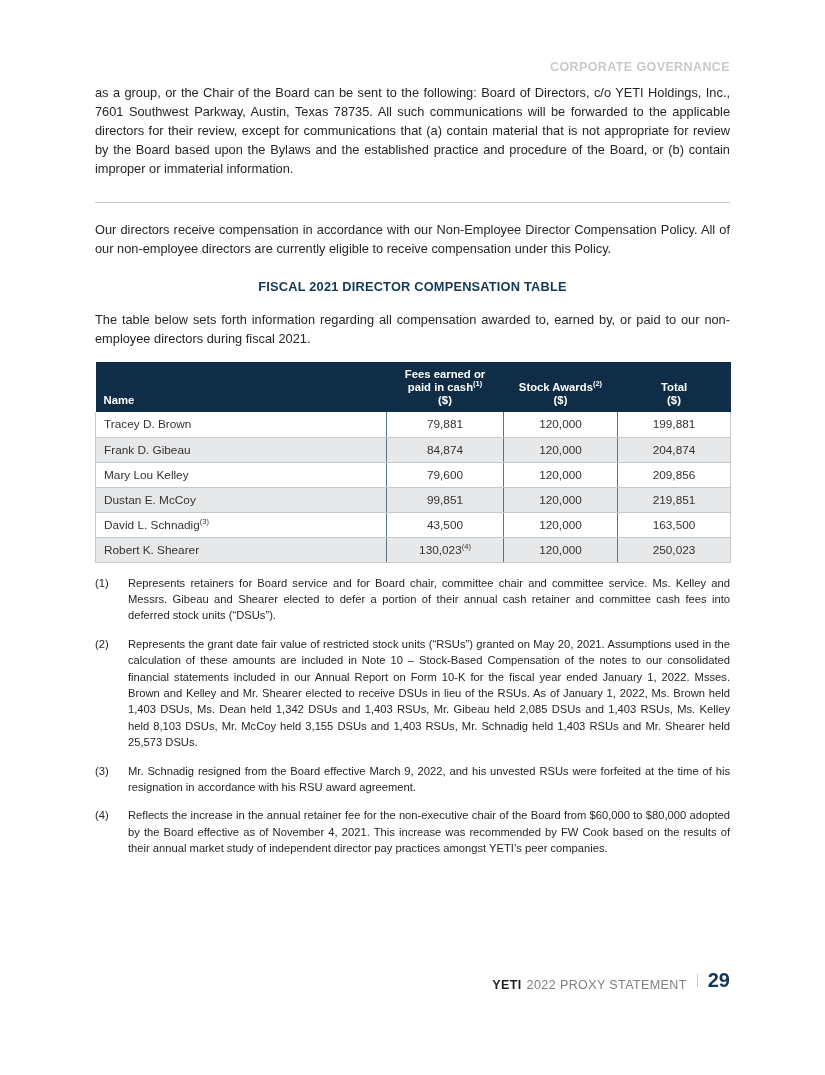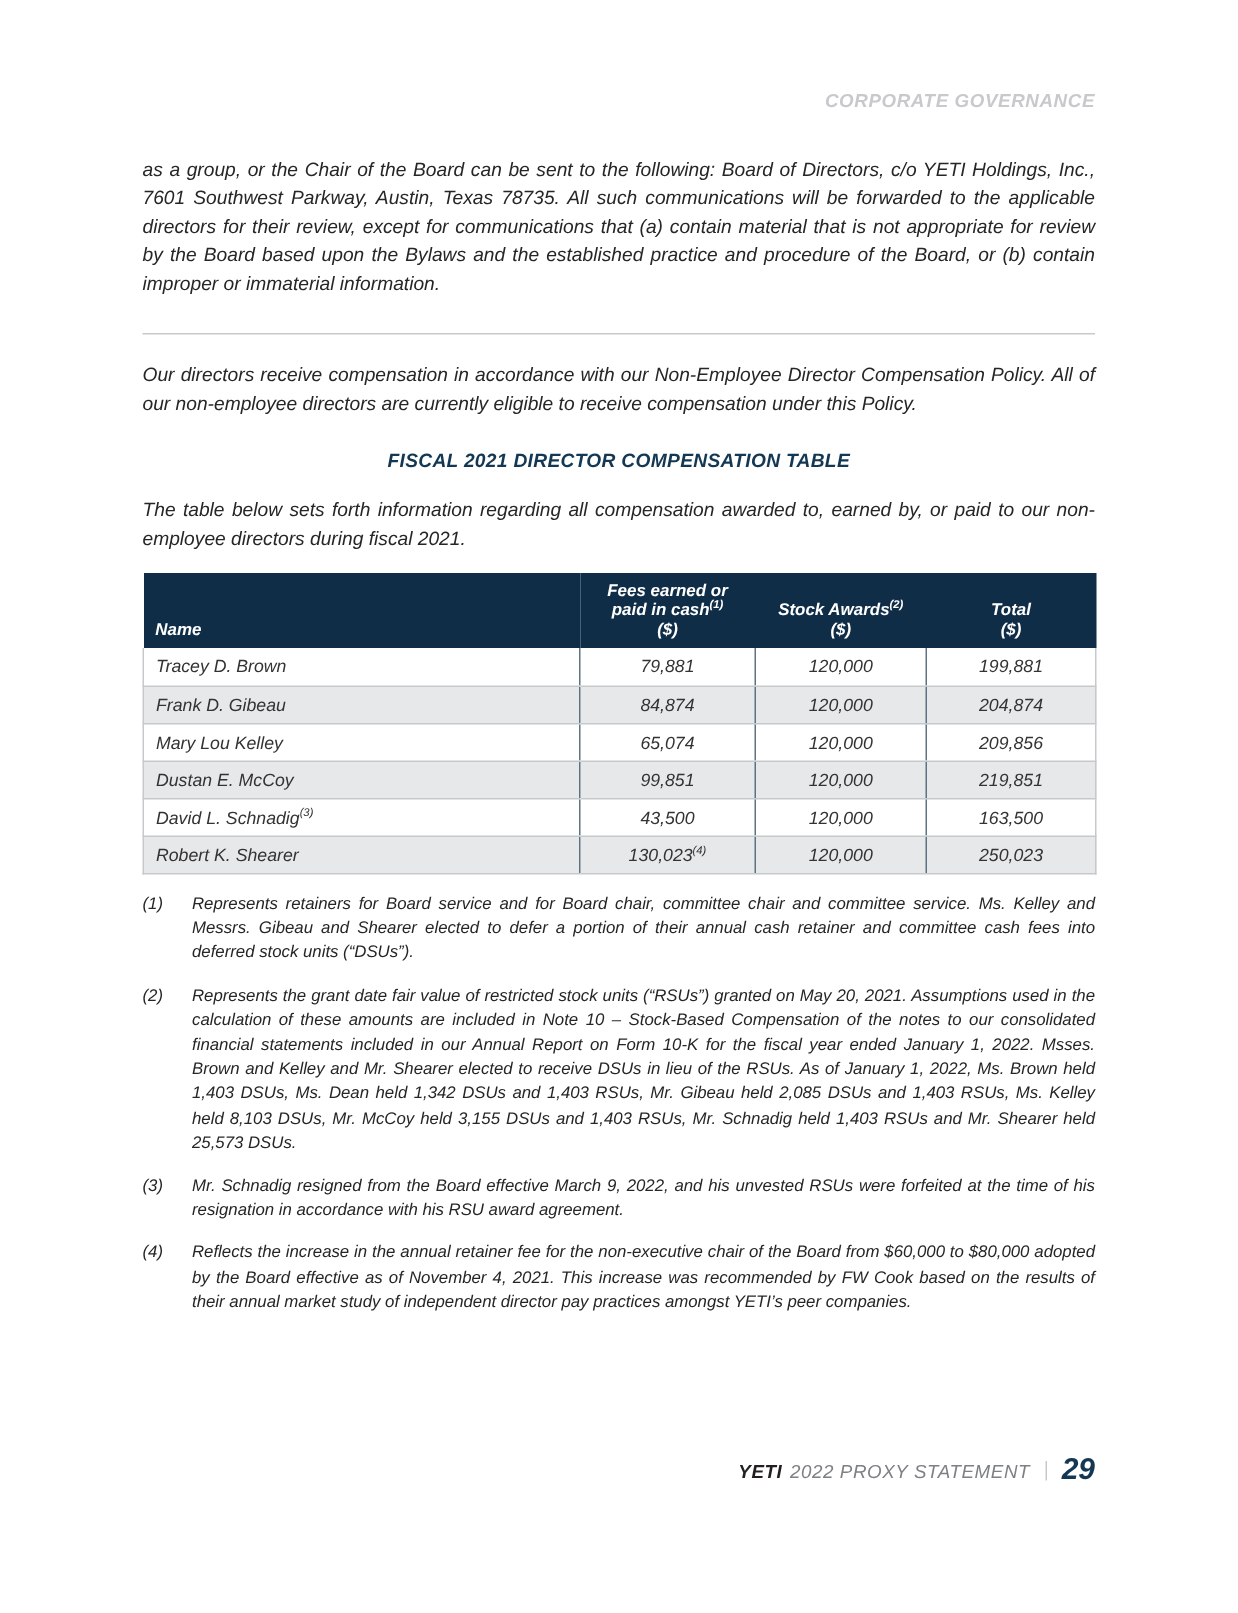--- a/index.html
+++ b/index.html
@@ -9,28 +9,28 @@
     --divider:#5d7384;
     --rule:#c6c9cc;
     --muted:#c7c9cc;
     --text:#262626;
     --footer-gray:#7d8084;
     --cell-border:#c6c9cc;
   }
   *{box-sizing:border-box;margin:0;padding:0;}
   html,body{background:#fff;}
   body{font-family:"Liberation Sans","DejaVu Sans",sans-serif;}
-  .page{position:relative;width:825px;height:1075px;background:#ffffff;overflow:hidden;font-style:italic;}
+  .page{position:relative;width:825px;height:1075px;background:#ffffff;overflow:hidden;}
   .content{position:absolute;left:95px;top:0;width:635px;}
 
   .running-head{margin-top:60px;text-align:right;font-size:12.5px;font-weight:bold;
     color:var(--muted);letter-spacing:0.4px;}
 
   .body-text{font-size:12.8px;line-height:19px;text-align:justify;color:var(--text);}
-  .intro{margin-top:29px;}
+  .intro{margin-top:9px;}
 
   .section-rule{border:none;border-top:1px solid var(--rule);margin-top:24px;}
 
   .section-title{margin-top:17px;font-size:15.5px;font-weight:bold;color:var(--heading);
     letter-spacing:0.2px;}
   .section-paragraph{margin-top:17px;}
 
   .table-title{margin-top:21px;text-align:center;font-size:12.8px;font-weight:bold;
     color:var(--heading);letter-spacing:0.2px;}
   .table-intro{margin-top:16px;}
@@ -48,21 +48,21 @@
   table.comp tbody td.cell-num{text-align:center;border-left:1px solid var(--divider);}
   table.comp tbody td:last-child{border-right:1px solid var(--cell-border);}
 
   sup{font-size:7.5px;vertical-align:super;line-height:0;}
 
   .footnotes{margin-top:11px;}
   .footnote{display:flex;margin-top:12px;font-size:11.2px;line-height:16.4px;color:var(--text);}
   .fn-num{width:33px;flex:none;}
   .fn-text{flex:1;text-align:justify;}
 
-  .page-footer{position:absolute;top:969px;right:95px;display:flex;align-items:center;}
+  .page-footer{position:absolute;top:969px;right:95px;display:flex;align-items:flex-end;}
   .footer-brand{font-size:12.5px;font-weight:bold;color:#231f20;letter-spacing:0.4px;}
   .footer-label{font-size:12.5px;color:var(--footer-gray);margin-left:5px;letter-spacing:0.4px;}
   .footer-sep{display:inline-block;width:1px;height:13px;background:var(--muted);
     margin:0 10px;align-self:center;}
   .footer-page{font-size:20px;font-weight:bold;color:var(--heading);}
 </style>
 </head>
 <body>
 
 <div class="page">
@@ -118,21 +118,21 @@
             <td class="cell-num">199,881</td>
           </tr>
           <tr>
             <td class="cell-name">Frank D. Gibeau</td>
             <td class="cell-num">84,874</td>
             <td class="cell-num">120,000</td>
             <td class="cell-num">204,874</td>
           </tr>
           <tr>
             <td class="cell-name">Mary Lou Kelley</td>
-            <td class="cell-num">65,074</td>
+            <td class="cell-num">79,600</td>
             <td class="cell-num">120,000</td>
             <td class="cell-num">209,856</td>
           </tr>
           <tr>
             <td class="cell-name">Dustan E. McCoy</td>
             <td class="cell-num">99,851</td>
             <td class="cell-num">120,000</td>
             <td class="cell-num">219,851</td>
           </tr>
           <tr>

